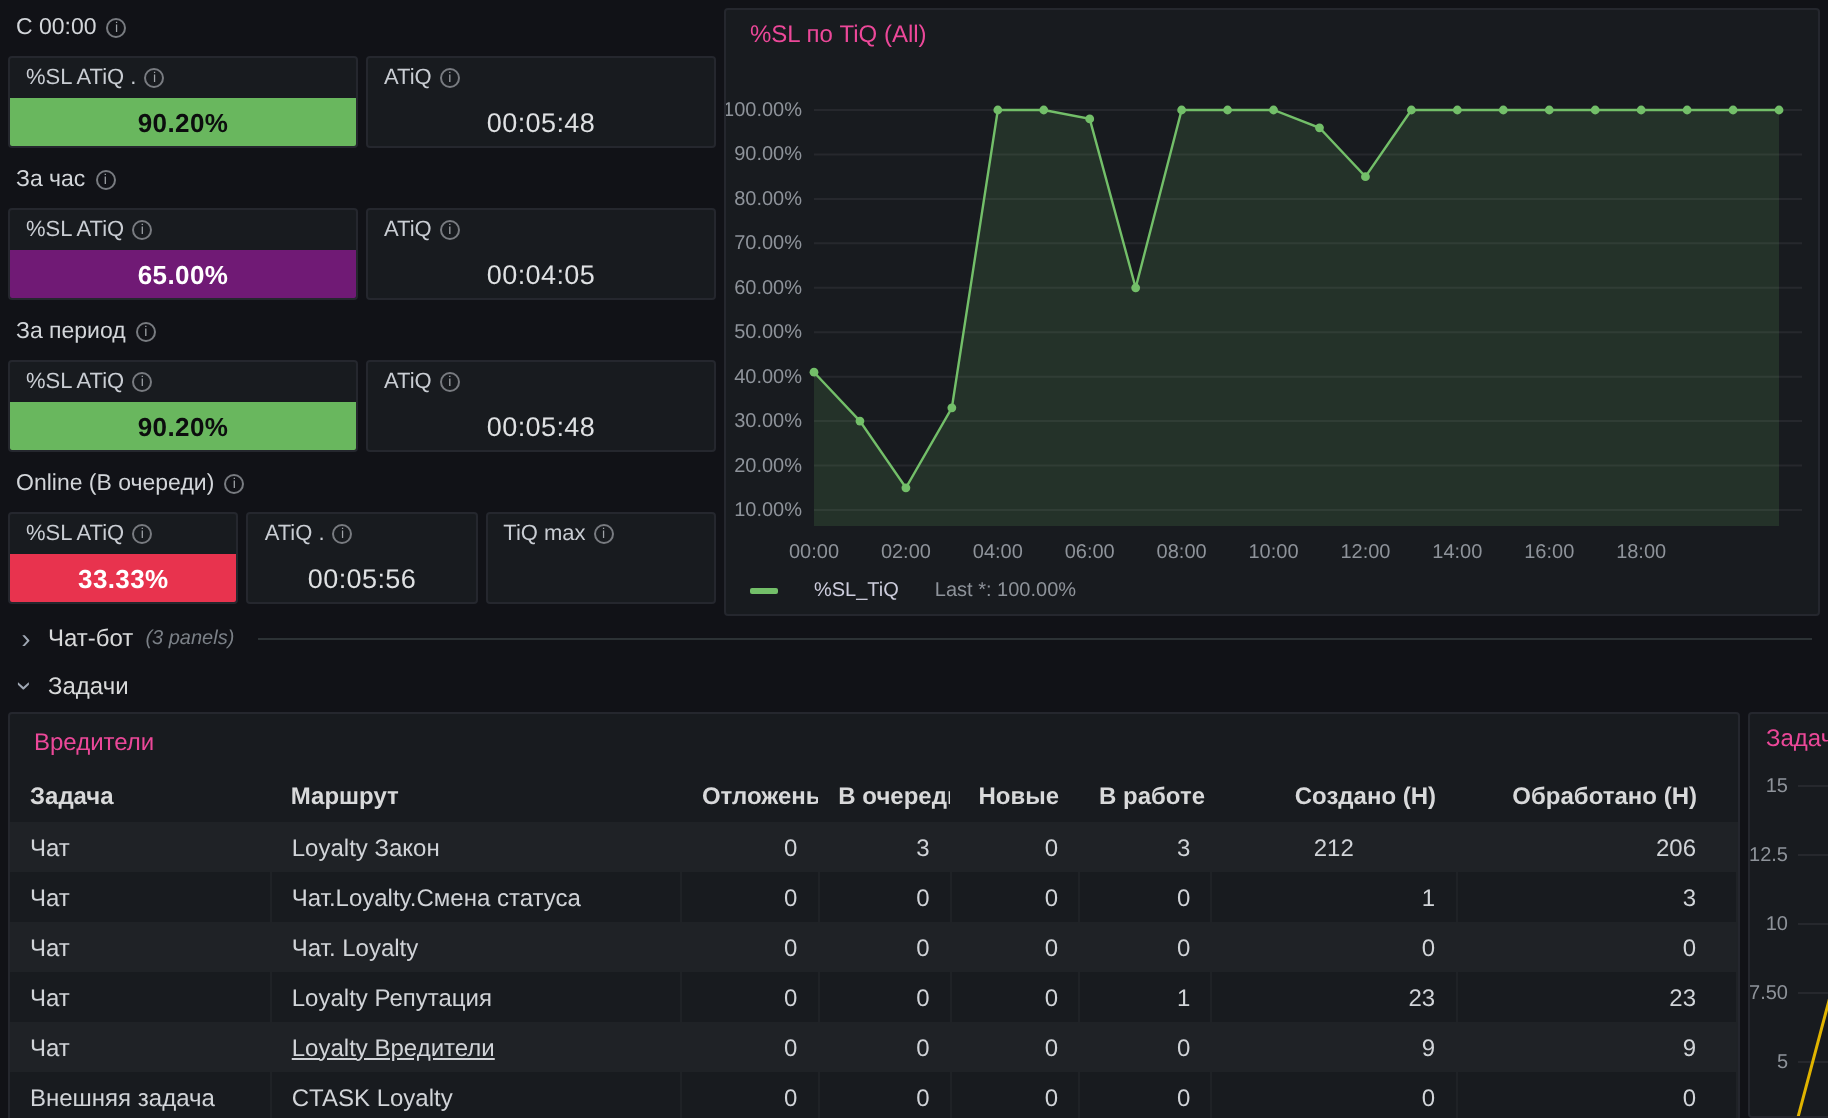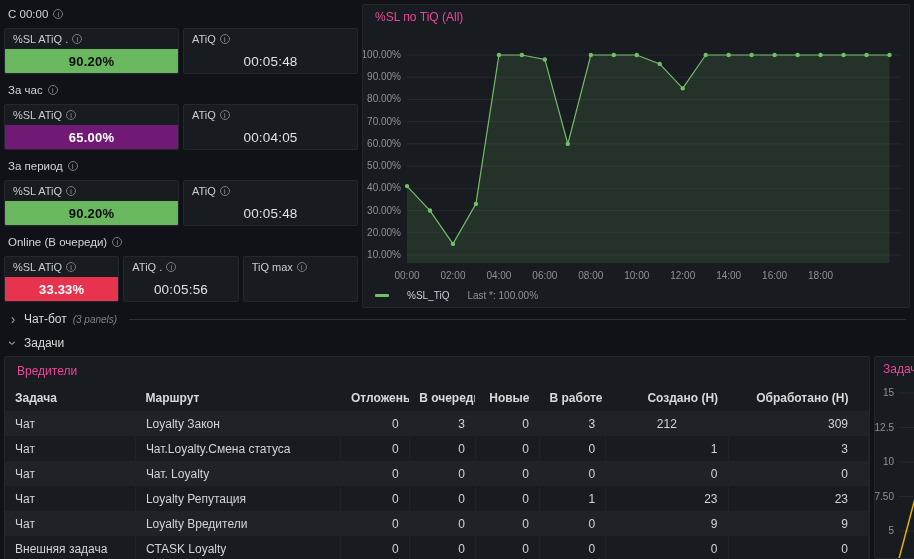--- a/index.html
+++ b/index.html
@@ -263,21 +263,21 @@
         </thead>
       <tbody id="routes-body">
           <tr>
             <td style="text-align: left;">Чат</td>
             <td style="text-align: left;">Loyalty Закон</td>
             <td style="text-align: right;">0</td>
             <td style="text-align: right;">3</td>
             <td style="text-align: right;">0</td>
             <td style="text-align: right;">3</td>
             <td style="text-align: center;">212</td>
-            <td style="text-align: right;">309</td>
+            <td style="text-align: right;">206</td>
           </tr>
           <tr>
             <td style="text-align: left;">Чат</td>
             <td style="text-align: left;">Чат.Loyalty.Смена статуса</td>
             <td style="text-align: right;">0</td>
             <td style="text-align: right;">0</td>
             <td style="text-align: right;">0</td>
             <td style="text-align: right;">0</td>
             <td style="text-align: right;">1</td>
             <td style="text-align: right;">3</td>
@@ -297,21 +297,21 @@
             <td style="text-align: left;">Loyalty Репутация</td>
             <td style="text-align: right;">0</td>
             <td style="text-align: right;">0</td>
             <td style="text-align: right;">0</td>
             <td style="text-align: right;">1</td>
             <td style="text-align: right;">23</td>
             <td style="text-align: right;">23</td>
           </tr>
           <tr>
             <td style="text-align: left;">Чат</td>
-            <td style="text-align: left;">Loyalty Вредители</td>
+            <td style="text-align: left; text-decoration: underline;">Loyalty Вредители</td>
             <td style="text-align: right;">0</td>
             <td style="text-align: right;">0</td>
             <td style="text-align: right;">0</td>
             <td style="text-align: right;">0</td>
             <td style="text-align: right;">9</td>
             <td style="text-align: right;">9</td>
           </tr>
           <tr>
             <td style="text-align: left;">Внешняя задача</td>
             <td style="text-align: left;">CTASK Loyalty</td>

